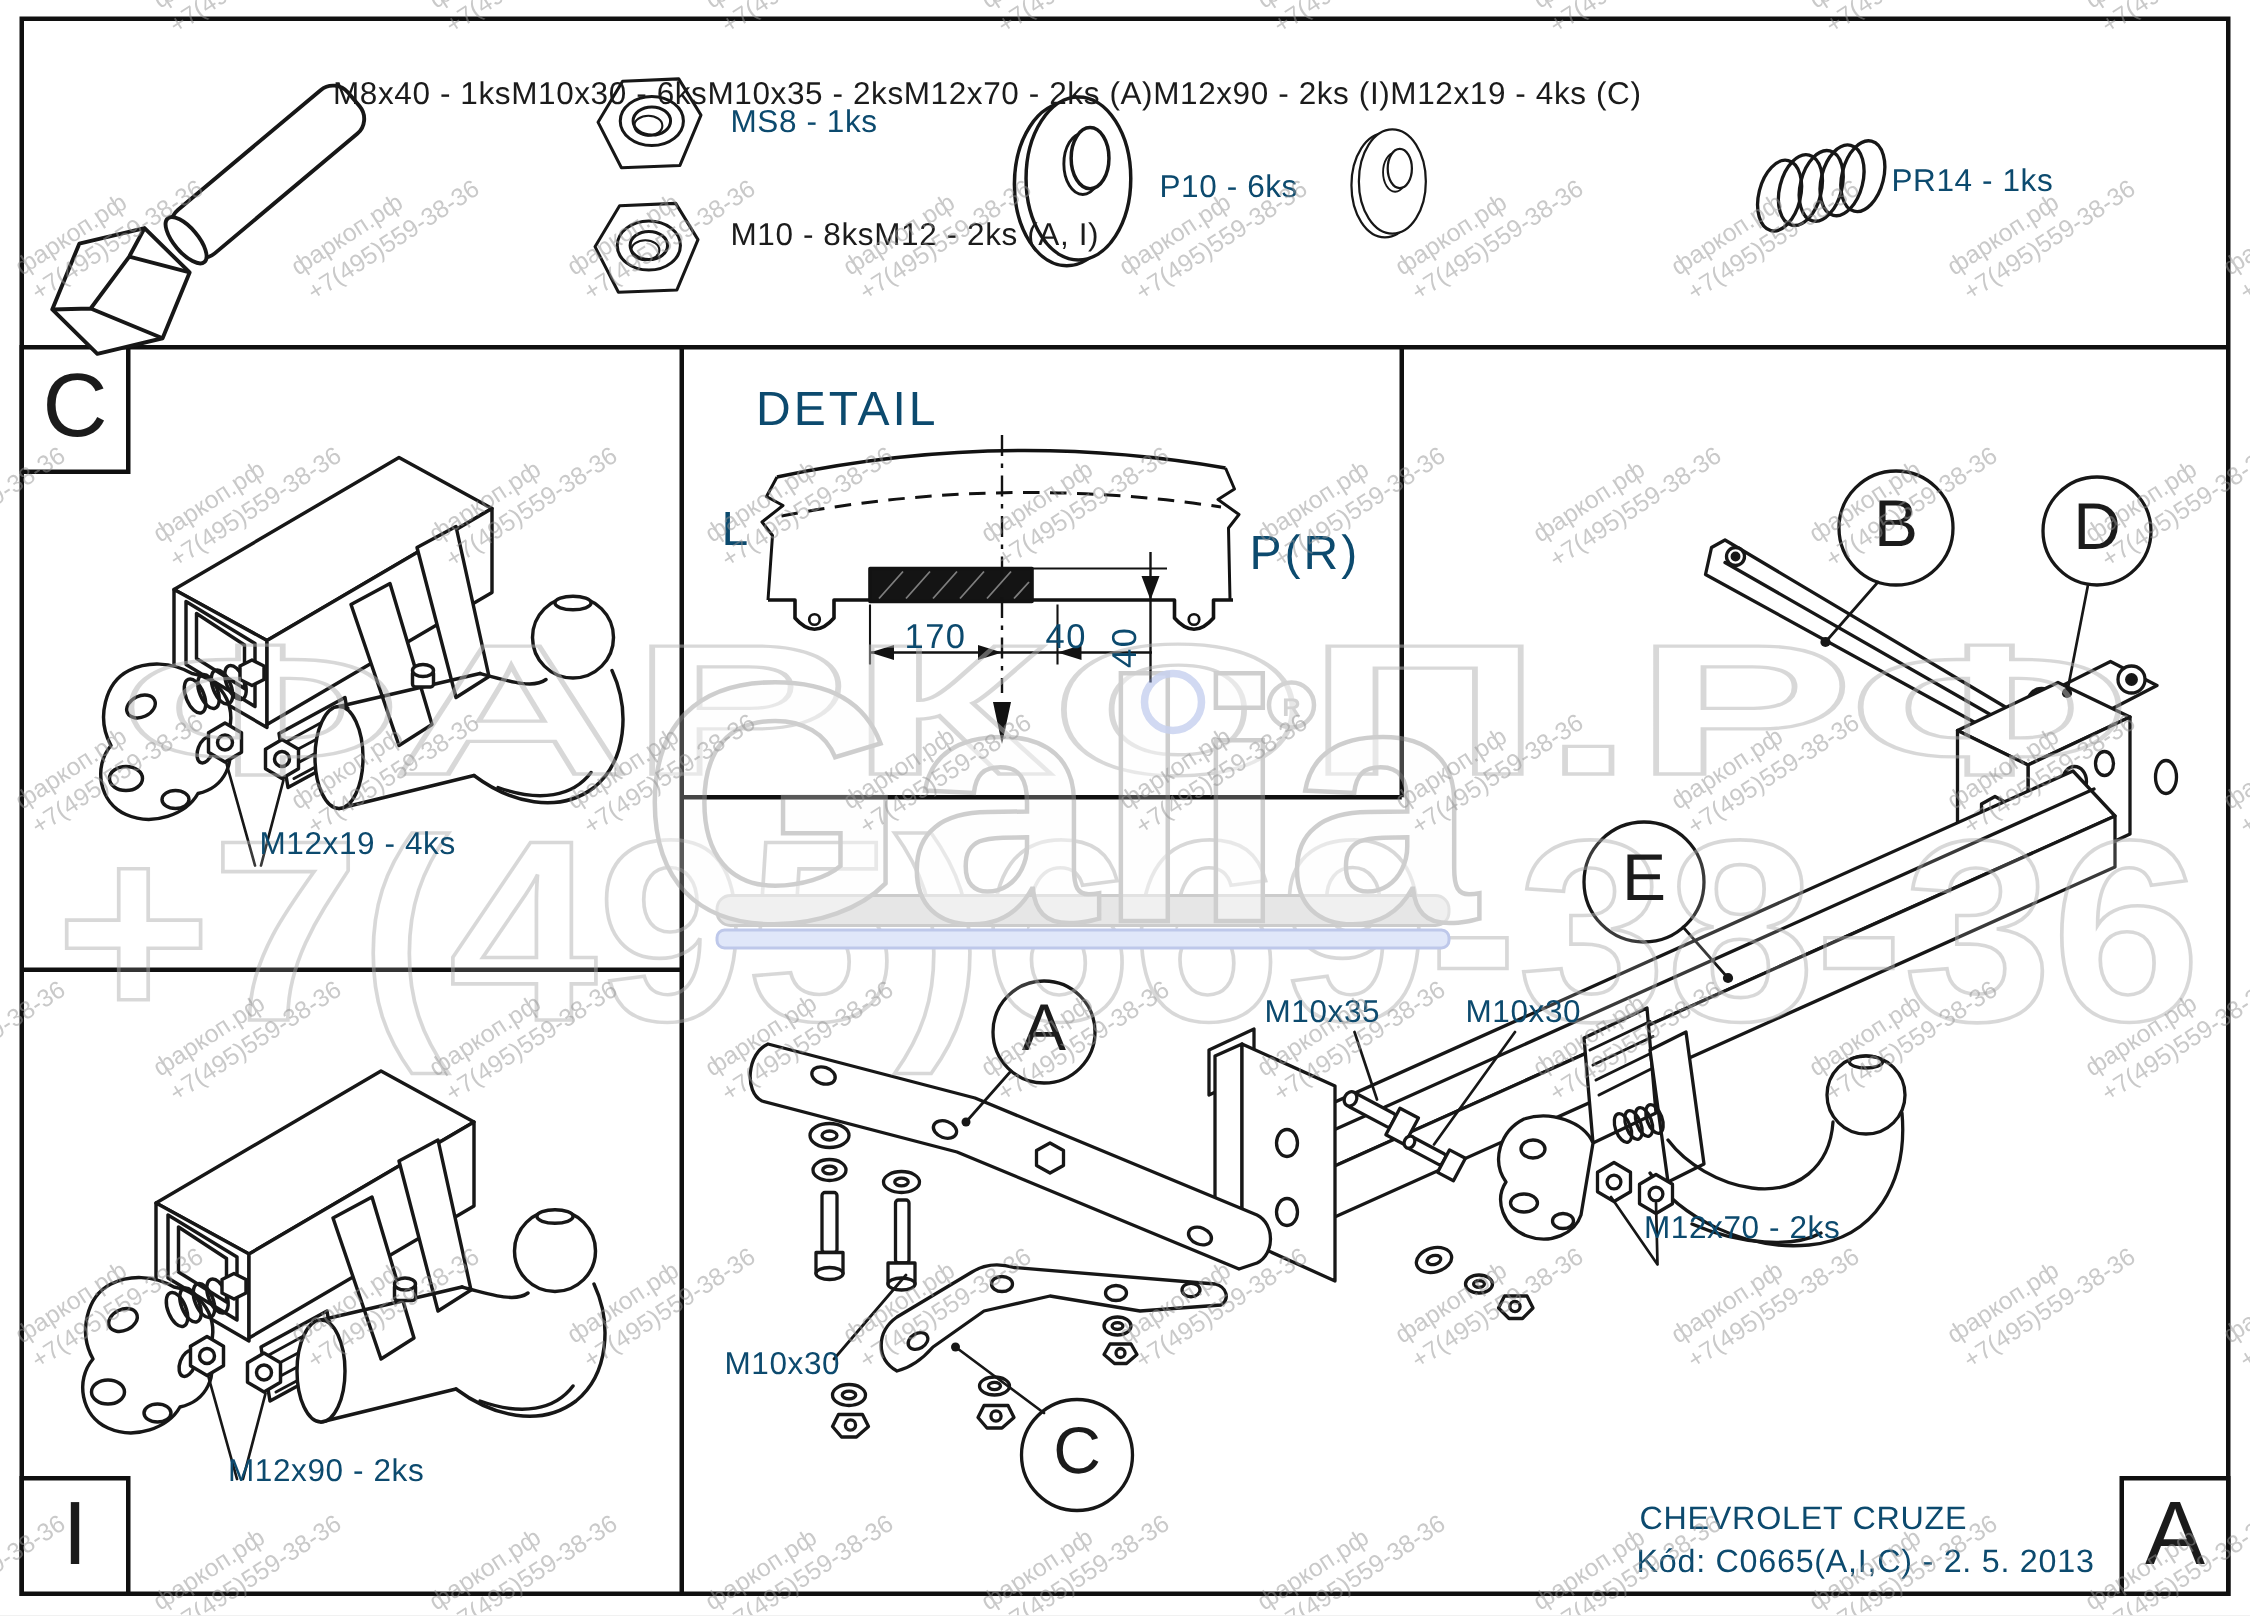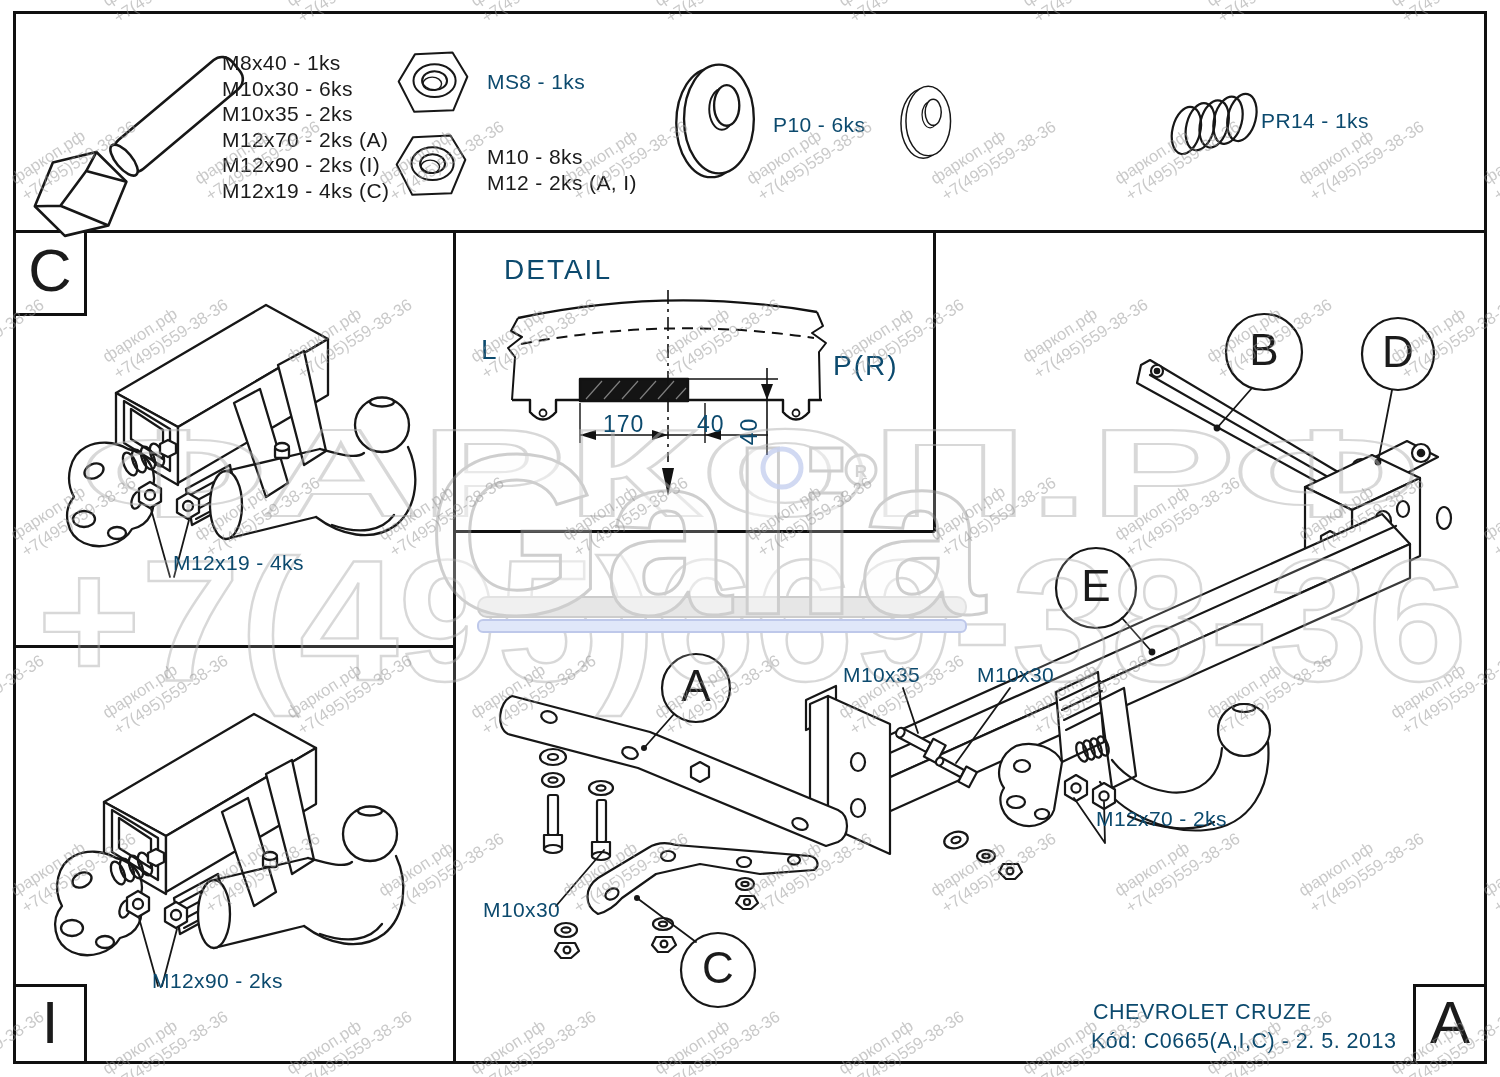--- a/index.html
+++ b/index.html
@@ -1,23 +1,23 @@
 <!DOCTYPE html>
 <html><head>
 <meta charset="utf-8">
 <style>
   html,body{margin:0;padding:0;background:#e8e8e8}
   .canvas{position:relative;width:1500px;height:1077px;background:#fff;overflow:hidden;
           font-family:"Liberation Sans","DejaVu Sans",sans-serif;color:#1b1b1b}
   .art{position:absolute;left:0;top:0;z-index:2}
   .labels{position:absolute;left:0;top:0;width:1500px;height:1077px;z-index:3;pointer-events:none}
   .lbl{position:absolute;font-size:21px;letter-spacing:.4px;white-space:pre;color:#0c4a6e}
-  .lblcol{position:absolute;display:flex;flex-direction:column;white-space:pre}
+  .lblcol{position:absolute;display:flex;flex-direction:row;white-space:pre}
   .lblcol .ln{font-size:21px;letter-spacing:.4px;line-height:25.6px}
-  .detail-t{font-size:28px;letter-spacing:2px}
+  .detail-t{font-size:32px;letter-spacing:2px}
   .dim{font-size:23px;letter-spacing:1px}
   .dim-vert{transform:rotate(-90deg);transform-origin:center}
   .corner{position:absolute;font-size:60px;font-weight:400;transform:translate(-50%,-54%)}
   .callout{position:absolute;font-size:44px;font-weight:400;transform:translate(-50%,-54%)}
   .tb{font-size:21.5px;letter-spacing:.5px}
   .wm{position:absolute;left:0;top:0;width:1500px;height:1077px;z-index:4;pointer-events:none;overflow:hidden}
   .wm-tile{position:absolute;font-size:16.5px;line-height:19.5px;color:#949494;opacity:.5;
            transform:rotate(-33deg);white-space:nowrap}
 </style>
 </head>

